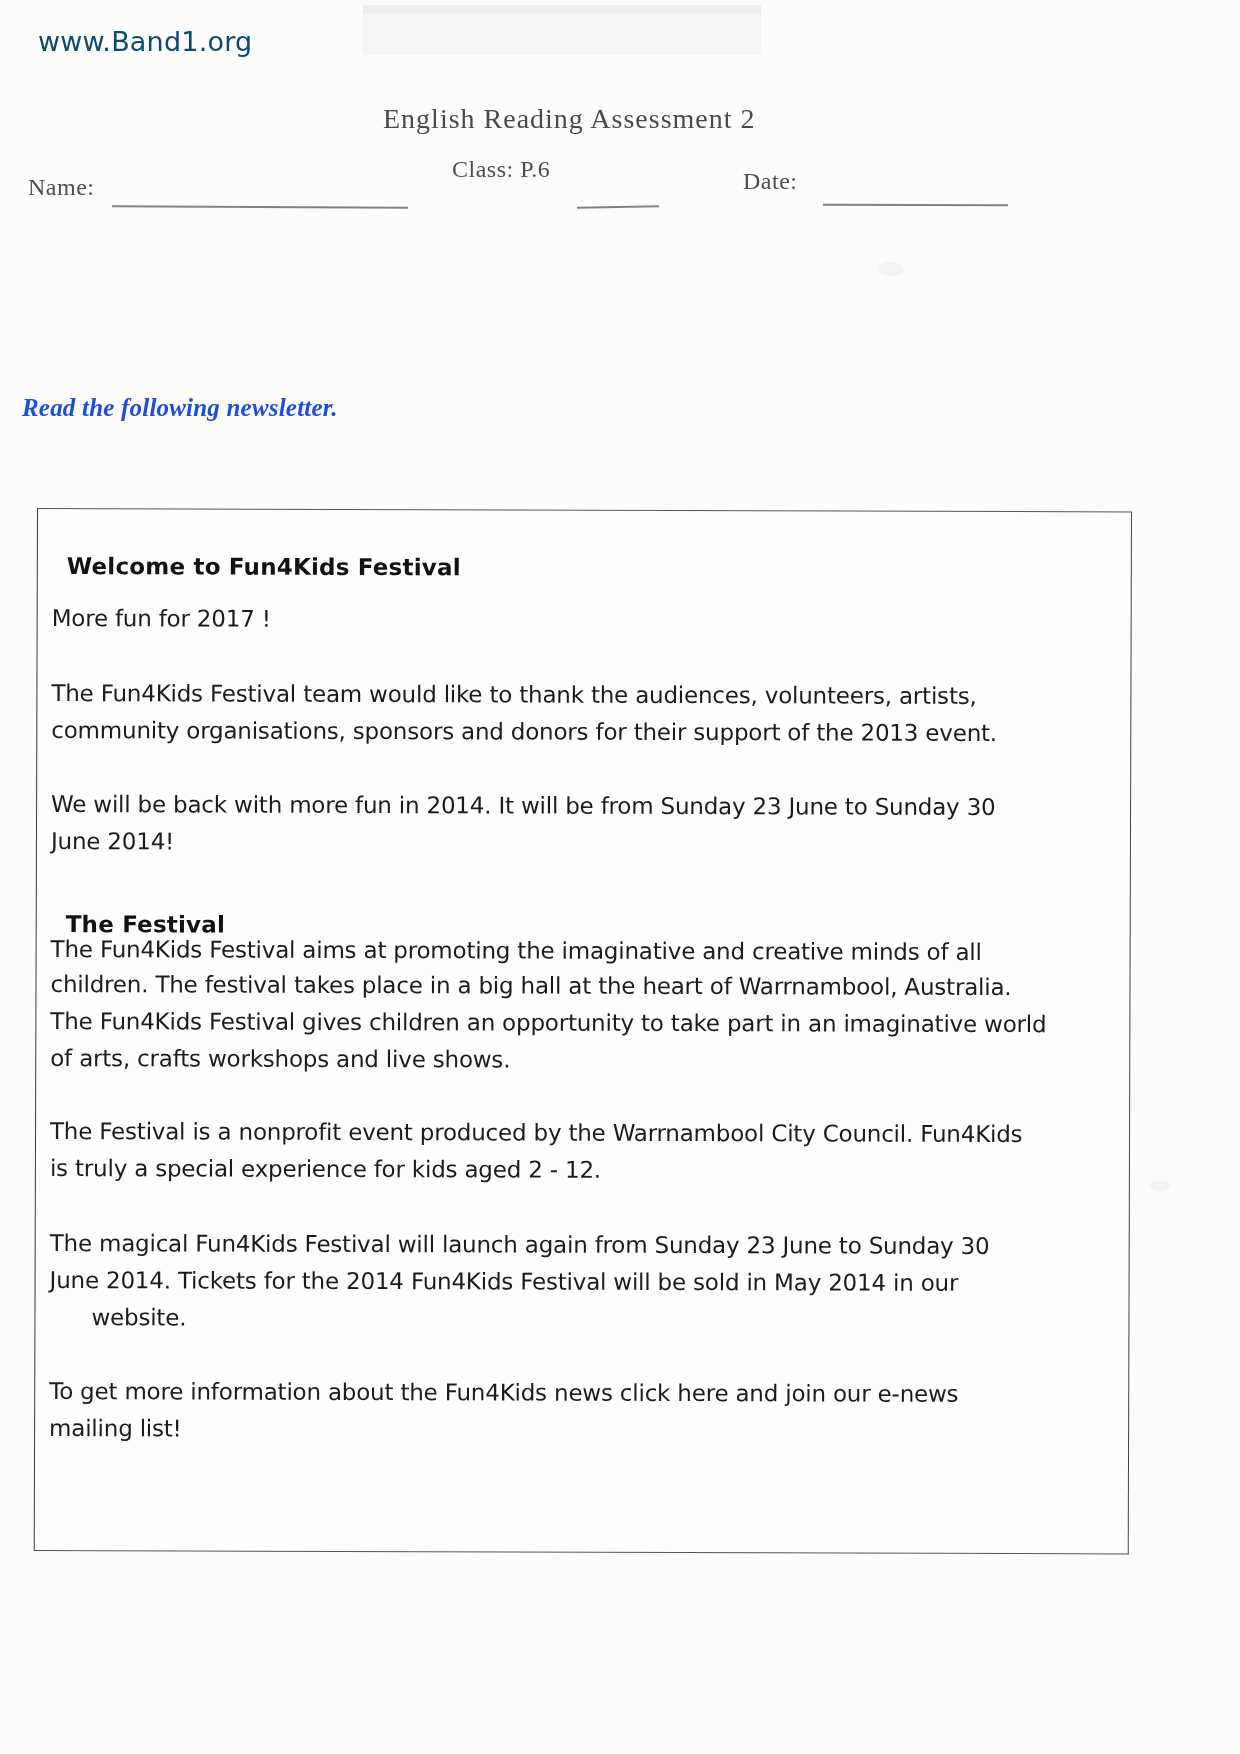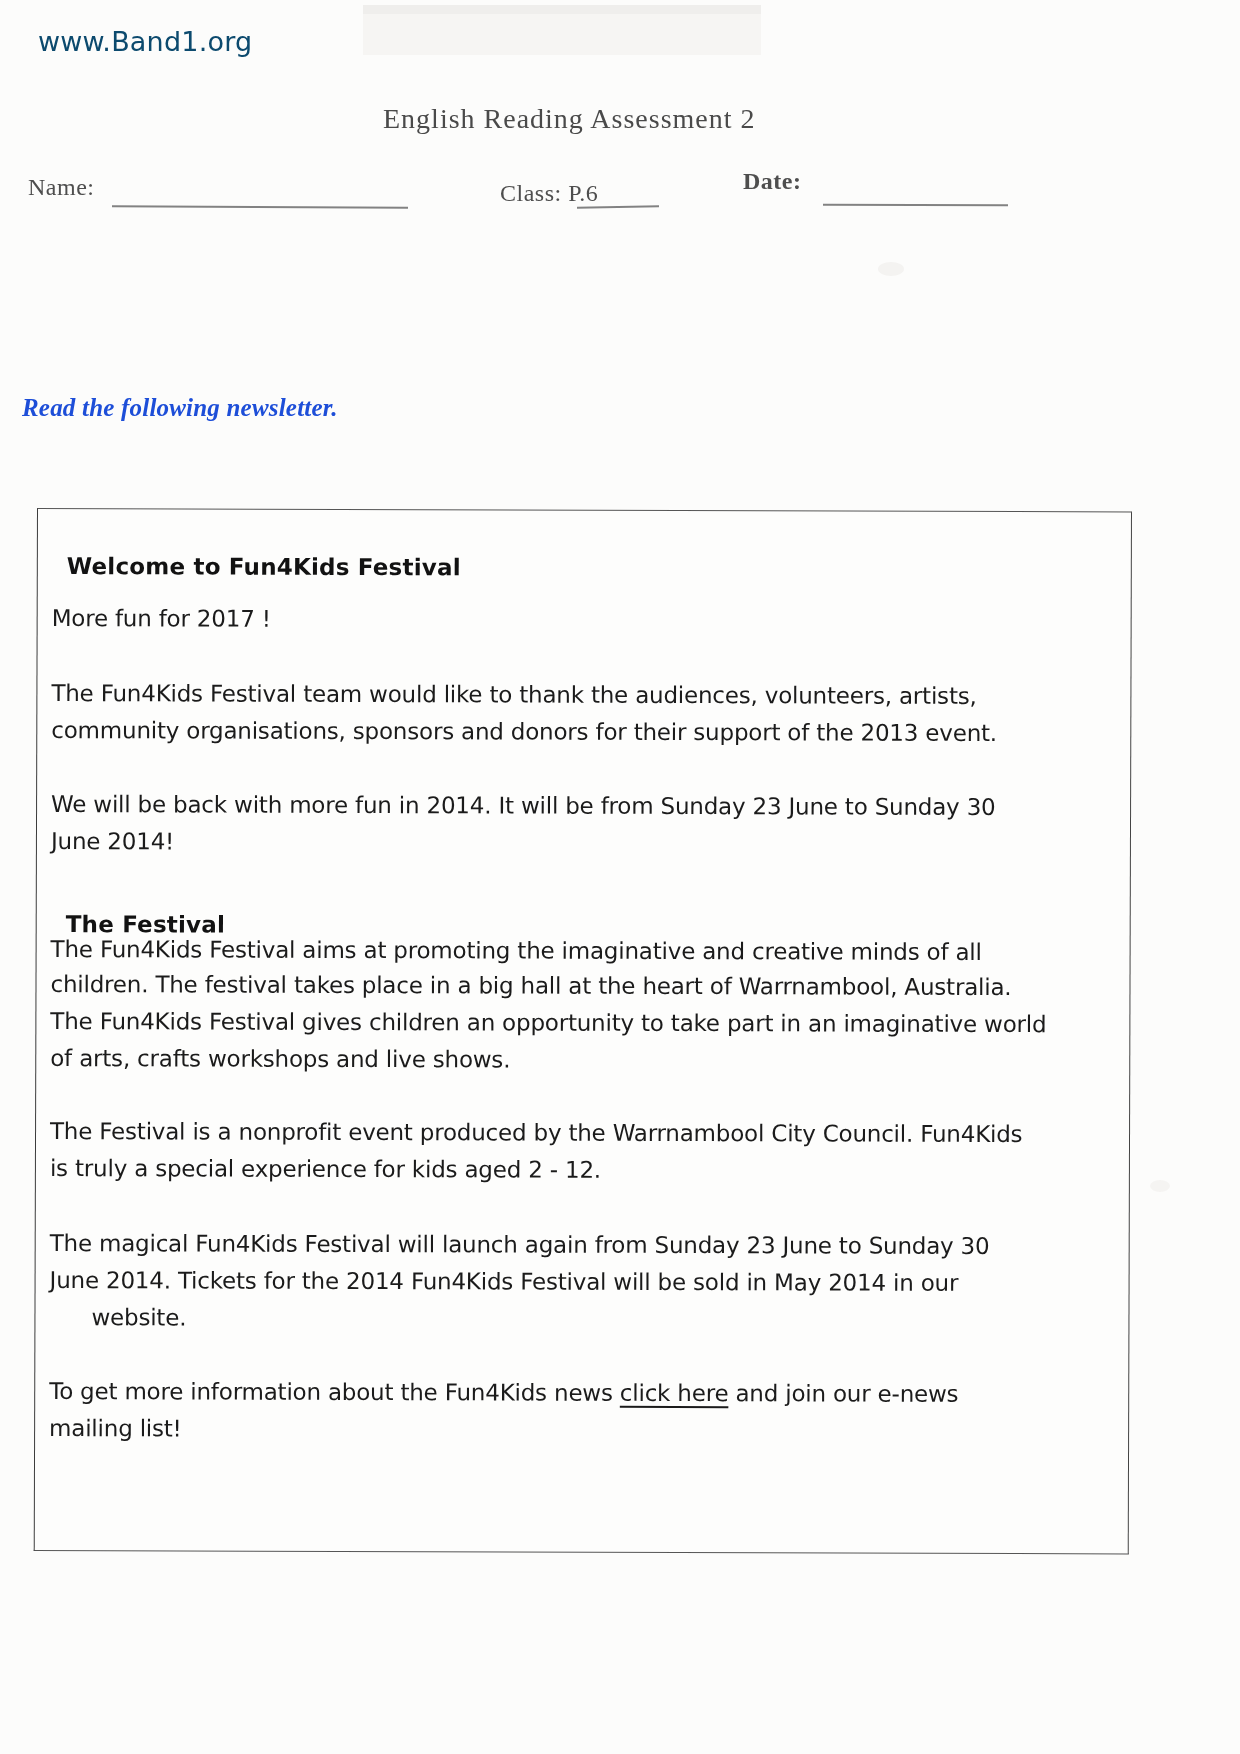--- a/index.html
+++ b/index.html
@@ -63,21 +63,20 @@
   }
   .nl-line {
     position: absolute;
     font-family: "DejaVu Sans", sans-serif;
     font-size: 23px; line-height: 37px;
     color: #1b1b1b; white-space: nowrap;
     letter-spacing: -0.2px;
   }
   .nl-heading { font-weight: bold; color: #121212; letter-spacing: 0.2px; }
   .nl-link {
-    text-decoration: underline;
     text-decoration-thickness: 2px;
     text-underline-offset: 5px;
     color: #1b1b1b;
     cursor: pointer;
   }
 </style>
 </head>
 <body>
 
 <div class="smudge" style="left:363px; top:5px; width:398px; height:50px; background:#f6f5f3;"></div>
@@ -85,24 +84,24 @@
 <div class="smudge" style="left:878px; top:262px; width:26px; height:14px; background:#f4f3f1; border-radius:50%;"></div>
 <div class="smudge" style="left:1150px; top:1180px; width:20px; height:12px; background:#f5f4f2; border-radius:50%;"></div>
 
 <div class="abs site-url">www.Band1.org</div>
 
 <div class="abs page-title">English Reading Assessment 2</div>
 
 <div class="abs form-label" style="left:28px; top:174px;">Name:</div>
 <div class="blank-line" style="left:112px; top:206px; width:296px; transform: rotate(0.25deg);"></div>
 
-<div class="abs form-label" style="left:452px; top:180px;margin-left:48px;">Class: P.6</div>
+<div class="abs form-label" style="left:452px; top:156px;">Class: P.6</div>
 <div class="blank-line" style="left:577px; top:206px; width:82px; transform: rotate(-1.2deg);"></div>
 
-<div class="abs form-label" style="left:743px; top:168px;font-weight:bold;">Date:</div>
+<div class="abs form-label" style="left:743px; top:168px;">Date:</div>
 <div class="blank-line" style="left:823px; top:204px; width:185px; transform: rotate(0.2deg);"></div>
 
 <div class="abs instruction">Read the following newsletter.</div>
 
 <div class="abs newsletter-box">
 
   <div class="nl-line nl-heading" style="left:29px; top:39px;">Welcome to Fun4Kids Festival</div>
 
   <div class="nl-line" style="left:14px; top:91px;">More fun for 2017 !</div>
 

